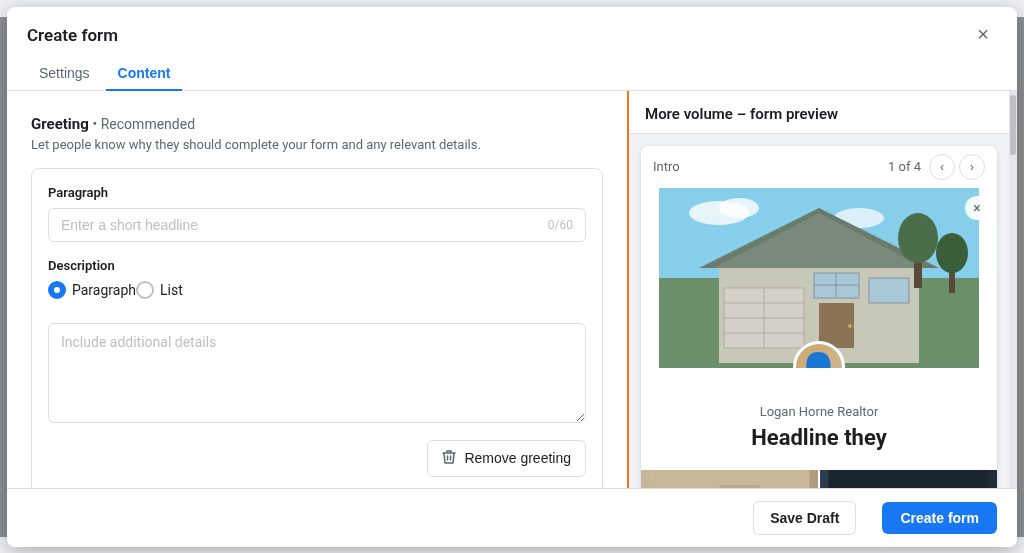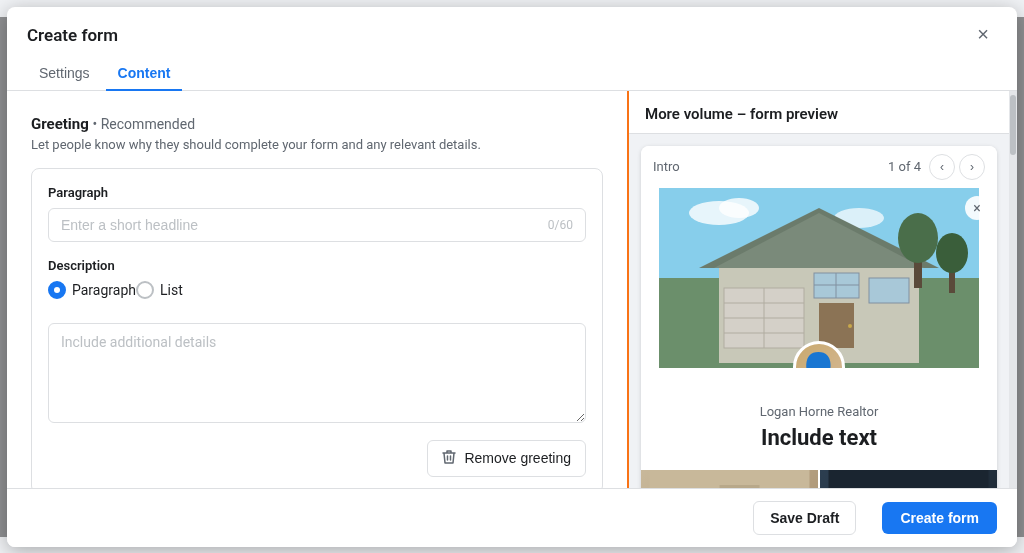--- a/index.html
+++ b/index.html
@@ -530,21 +530,21 @@
                   <span>×</span>
                 </div>
                 
                 <div class="profile-avatar">
                   <span class="person-silhouette">👤</span>
                 </div>
               </div>
 
               <div class="preview-content">
                 <div class="realtor-name">Logan Horne Realtor</div>
-                <div class="headline-text">Include text</div>
+                <div class="headline-text">Headline they</div>
               </div>
 
               <div class="preview-bottom-images">
                 <div class="bottom-img-1">
                   <svg width="100%" height="80" viewBox="0 0 160 80" xmlns="http://www.w3.org/2000/svg">
                     <rect width="160" height="80" fill="#c8b89a"></rect>
                     <rect x="10" y="20" width="50" height="35" fill="#a89070"></rect>
                     <rect x="20" y="35" width="30" height="20" fill="#8b7355"></rect>
                     <rect x="70" y="15" width="40" height="30" fill="#b8a88a"></rect>
                     <rect x="120" y="25" width="30" height="40" fill="#a09070"></rect>

